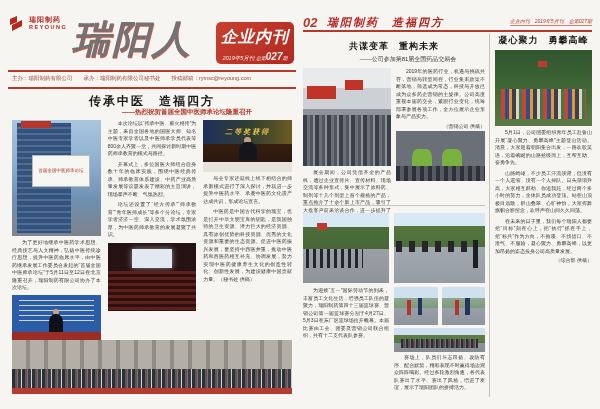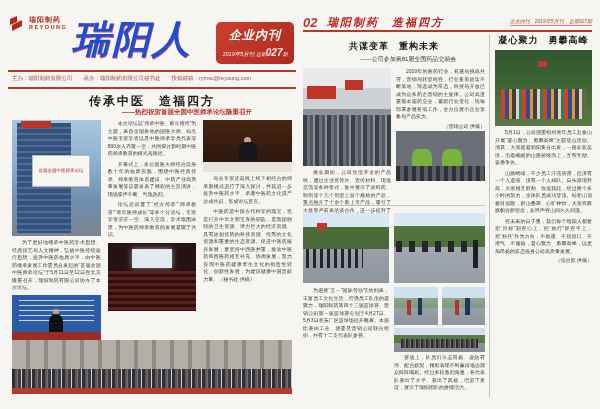--- a/index.html
+++ b/index.html
@@ -15,29 +15,29 @@
   #page2{left:303px;width:289px;}
 
   
   .logo{position:absolute;top:8px;left:2px;display:flex;gap:3px;align-items:flex-start;}
   .logo-text{line-height:1.1;}
   .logo-cn{font-size:7px;font-weight:bold;color:#b5281f;letter-spacing:1px;}
   .logo-en{font-size:5.5px;font-weight:bold;color:#b5281f;letter-spacing:1.5px;}
   .masthead-title{
     position:absolute;left:64px;top:6px;width:150px;
     font-family:"DejaVu Serif",serif;font-weight:bold;font-style:italic;
-    font-size:38px;color:#1d4ed8;letter-spacing:2px;white-space:nowrap;
+    font-size:38px;color:#737373;letter-spacing:2px;white-space:nowrap;
     text-shadow:0.5px 0.5px 0 #d8554e;
   }
   .issue-box{
     position:absolute;top:14px;right:2px;width:78px;height:42px;
     background:linear-gradient(135deg,#c8402f,#b12a20);
     border-radius:5px;color:#fff;text-align:center;padding-top:5px;box-sizing:border-box;
   }
-  .issue-box .t{font-family:"DejaVu Serif",serif;font-style:italic;font-weight:bold;font-size:12px;letter-spacing:1px;}
+  .issue-box .t{font-family:"DejaVu Serif",serif;font-style:italic;font-weight:bold;font-size:16px;letter-spacing:1px;}
   .issue-box .d{font-style:italic;font-size:5.5px;margin-top:3px;opacity:.9;}
   .issue-box .n{font-size:5px;}
   .issue-box .n b{font-size:10px;}
   .rule{position:absolute;left:0;right:0;background:#b5392b;}
   #rule1{top:62px;height:2px;}
   #rule2{top:79px;height:1.5px;}
   .publisher{position:absolute;top:67px;left:0;right:0;font-size:5.5px;color:#9a4a40;text-align:left;padding-left:4px;}
 
   .lead-title{position:absolute;top:85px;left:0;right:0;text-align:center;font-size:12px;font-weight:bold;color:#191919;letter-spacing:2px;}
   .lead-subtitle{position:absolute;top:100px;left:70px;right:0;text-align:center;font-size:6.5px;font-weight:bold;color:#b53228;}
@@ -194,20 +194,23 @@
       <p class="body">开幕式上，多位国医大师结合自身数十年的临床实践，围绕中医经典传承、师承教育体系建设、中药产业高质量发展等议题发表了精彩的主旨演讲，现场掌声不断、气氛热烈。</p>
       <p class="body">论坛还设置了“经方传承”“师承教育”“青年医师成长”等多个分论坛，专家学者济济一堂、深入交流，学术氛围浓厚，为中医药师承教育的发展凝聚了共识。</p>
       <div class="photo" id="ph-audit" style="margin-top:4px;">
         <div class="stage"></div>
         <div class="seats"></div>
       </div>
     </div>
 
     <div class="col">
       <div class="photo" id="ph-podium">
+        <div class="screen">
+            <span>二等奖获得</span>
+          </div>
         <div class="head"></div>
         <div class="person"></div>
         <div class="table"></div>
       </div>
       <p class="body">与会专家还就线上线下相结合的师承新模式进行了深入探讨，并就进一步提升中医药水平、承袭中医药文化遗产达成共识，形成论坛宣言。</p>
       <p class="body">中医药是中国古代科学的瑰宝，也是打开中华文明宝库的钥匙，是我国独特的卫生资源、潜力巨大的经济资源、具有原创优势的科技资源、优秀的文化资源和重要的生态资源。促进中医药振兴发展，要坚持中西医并重，推动中医药和西医药相互补充、协调发展，努力实现中医药健康养生文化的创造性转化、创新性发展，为建设健康中国贡献力量。（秘书处 供稿）</p>
     </div>
   </div>
 
   <div class="photo" id="ph-group" style="position:absolute;top:332px;left:4px;right:4px;width:auto;">

